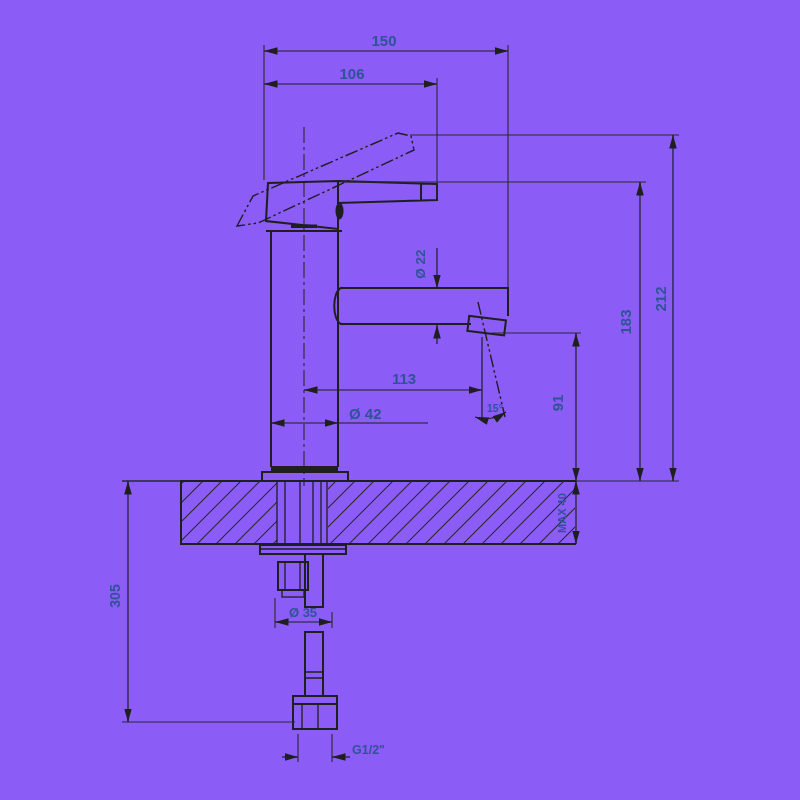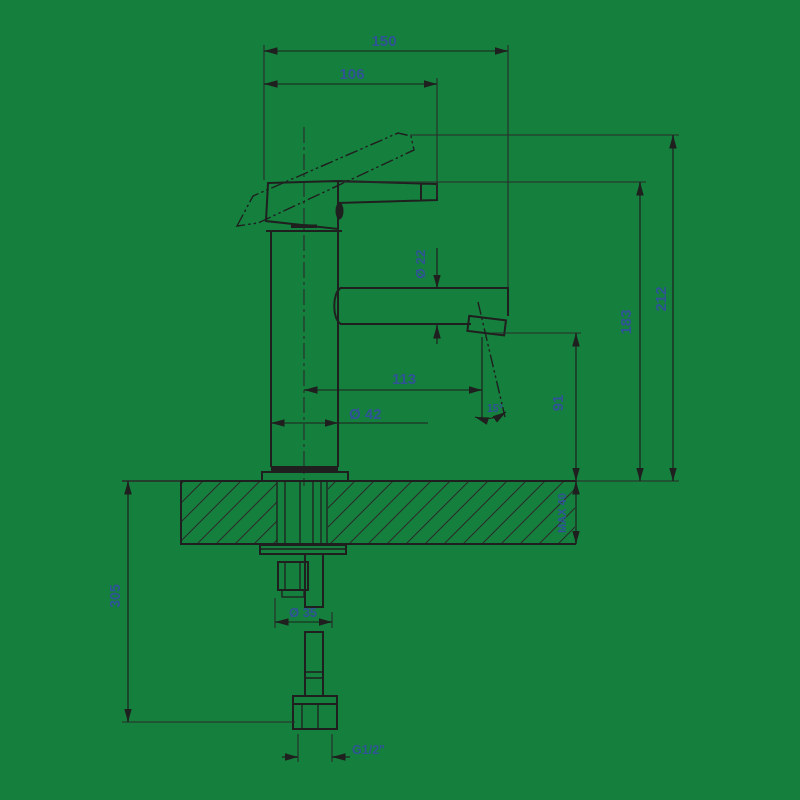--- a/index.html
+++ b/index.html
@@ -5,21 +5,21 @@
   html, body {
     margin: 0;
     padding: 0;
     background: #ffffff;
     font-family: "Liberation Sans", "DejaVu Sans", sans-serif;
   }
   .canvas {
     position: relative;
     width: 800px;
     height: 800px;
-    background: #15803d;
+    background: #8b5cf6;
     overflow: hidden;
   }
   svg { display: block; }
   .obj  { stroke: #1f1f1f; stroke-width: 2;   fill: none; stroke-linecap: square; }
   .objthin { stroke: #1f1f1f; stroke-width: 1.3; fill: none; }
   .fillobj { fill: #1f1f1f; stroke: none; }
   .dim  { stroke: #1f1f1f; stroke-width: 1.2; fill: none; }
   .ext  { stroke: #2a2a2a; stroke-width: 1.1; fill: none; }
   .cl   { stroke: #2a2a2a; stroke-width: 1.1; fill: none; stroke-dasharray: 16 4 3 4; }
   .ph   { stroke: #1f1f1f; stroke-width: 1.4; fill: none; stroke-dasharray: 13 3 2.5 3 2.5 3; }

